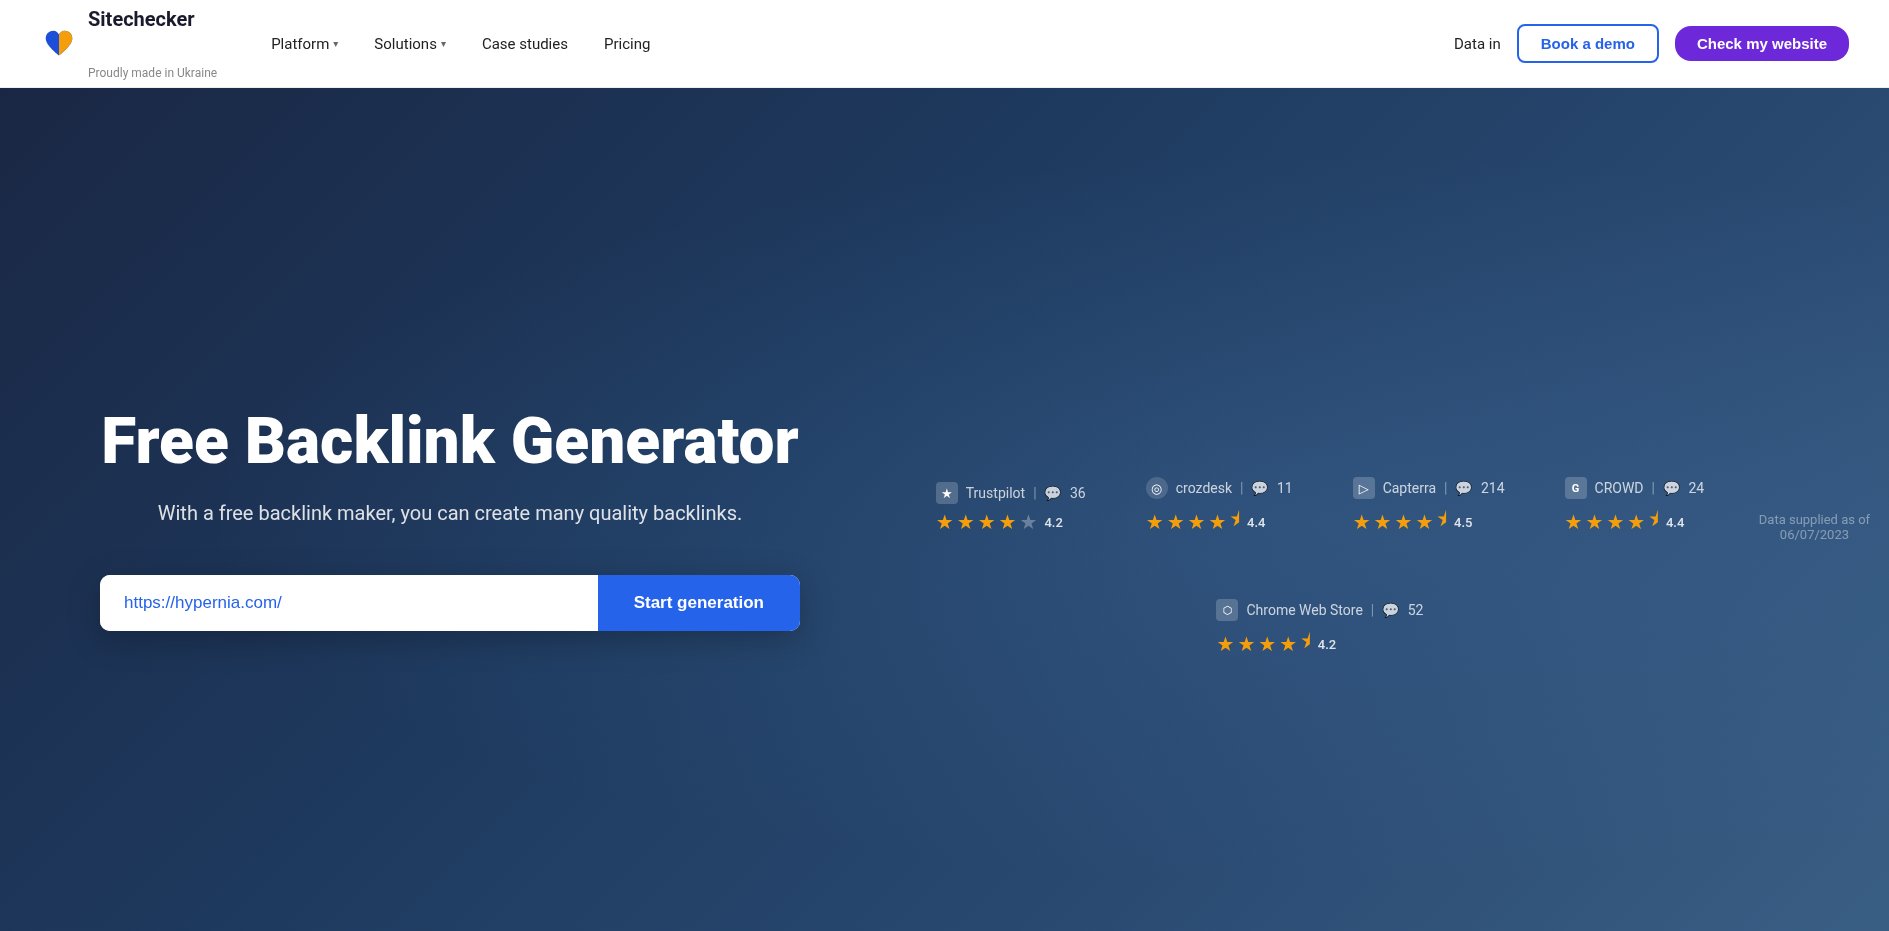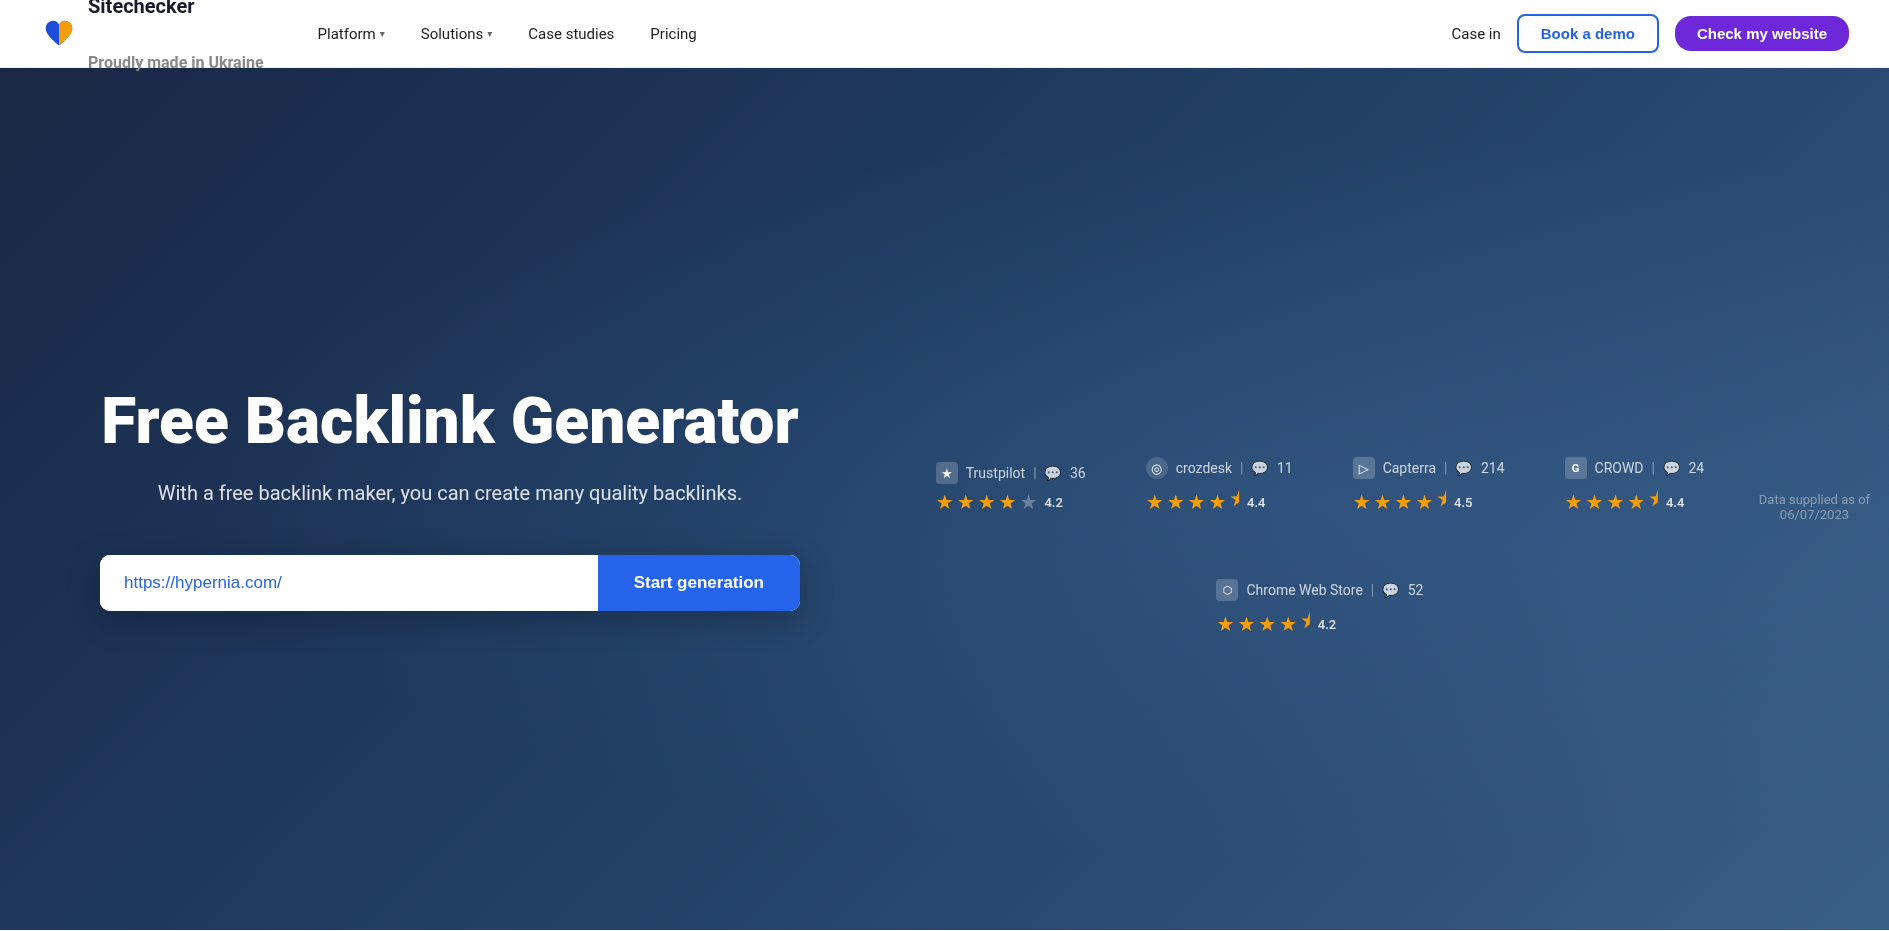--- a/index.html
+++ b/index.html
@@ -1,21 +1,21 @@
 <!DOCTYPE html>
 <html><head>
   <meta charset="utf-8">
   <style>
     * { margin: 0; padding: 0; box-sizing: border-box; }
     body { font-family: -apple-system, BlinkMacSystemFont, 'Segoe UI', Roboto, sans-serif; overflow-x: hidden; }
 
     
     .navbar {
       background: #fff;
-      height: 68px;
+      height: 88px;
       display: flex;
       align-items: center;
       padding: 0 40px;
       border-bottom: 1px solid #eee;
       position: relative;
       z-index: 10;
     }
     .logo-area {
       display: flex;
       align-items: center;
@@ -27,23 +27,23 @@
       width: 38px;
       height: 38px;
     }
     .logo-text h2 {
       font-size: 20px;
       font-weight: 700;
       color: #1a1a2e;
       line-height: 1.1;
     }
     .logo-text p {
-      font-size: 16px;
+      font-size: 12px;
       color: #888;
-      font-weight: 700;
+      font-weight: 400;
       margin-top: 36px;
     }
     .nav-links {
       display: flex;
       align-items: center;
       gap: 8px;
       flex: 1;
     }
     .nav-item {
       display: flex;
@@ -247,21 +247,21 @@
     </div>
     <div class="nav-item">
       <span>Case studies</span>
     </div>
     <div class="nav-item">
       <span>Pricing</span>
     </div>
   </div>
 
   <div class="nav-actions">
-    <span class="signin-link">Case in</span>
+    <span class="signin-link">Data in</span>
     <button class="btn-demo">Book a demo</button>
     <button class="btn-check">Check my website</button>
   </div>
 </nav>
 
 <section class="hero">
   <div class="hero-content">
     <h1 class="hero-title">Free Backlink Generator</h1>
     <p class="hero-subtitle">With a free backlink maker, you can create many quality backlinks.</p>
 

